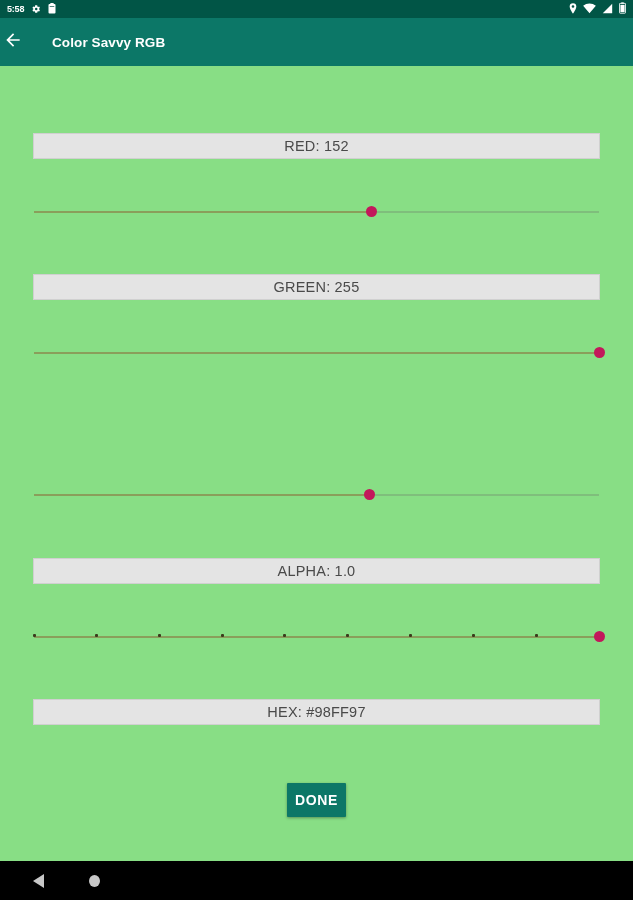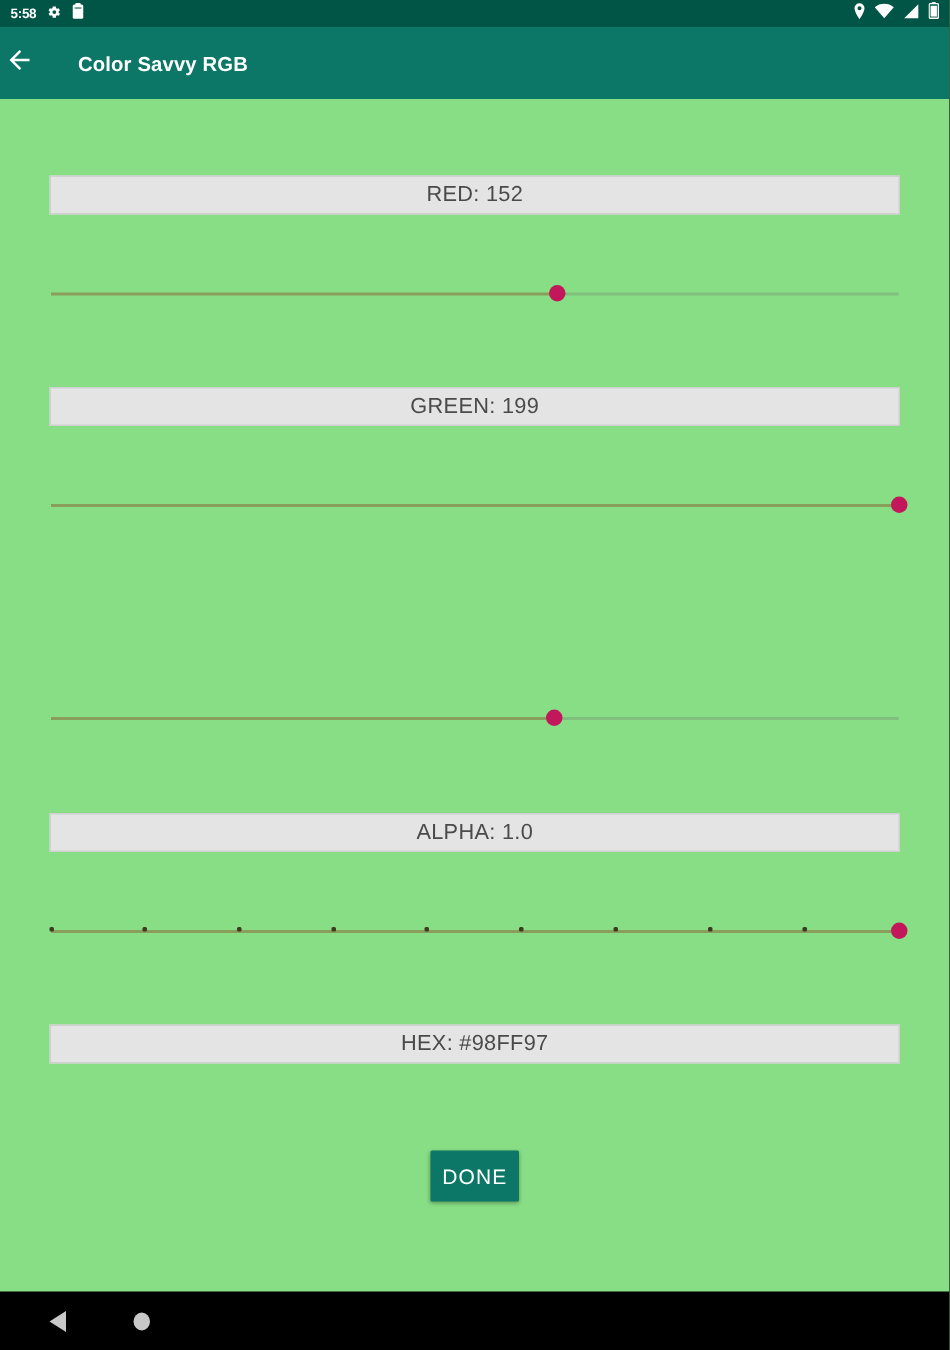--- a/index.html
+++ b/index.html
@@ -73,21 +73,21 @@
     color: #ffffff;
     font-size: 13.5px;
     font-weight: bold;
     margin-left: 26px;
     letter-spacing: 0.1px;
   }
 
   
   .content {
     position: absolute;
-    top: 64px; left: 0;
+    top: 80px; left: 0;
     width: 633px;
     height: 795px;
     box-sizing: border-box;
   }
 
   .label-box {
     position: absolute;
     left: 33px;
     width: 567px;
     height: 26px;
@@ -144,21 +144,21 @@
 
   .done-btn {
     position: absolute;
     left: 287px;
     top: 703px;
     width: 59px;
     height: 34px;
     background: #0C7767;
     color: #ffffff;
     font-size: 14px;
-    font-weight: normal;
+    font-weight: bold;
     letter-spacing: 0.7px;
     display: flex;
     align-items: center;
     justify-content: center;
     border: none;
     border-radius: 1px;
     box-shadow: 0 1px 3px rgba(0,0,0,0.35);
     cursor: pointer;
     font-family: "Liberation Sans", sans-serif;
   }
@@ -252,21 +252,21 @@
 
   <div class="content">
 
     <div class="label-box" style="top:53px;">RED: 152</div>
     <div class="slider-row" style="top:121px;">
       <div class="slider-track-inactive" style="left:338px;"></div>
       <div class="slider-track" style="right:229px;"></div>
       <div class="slider-thumb" style="left:338px;"></div>
     </div>
 
-    <div class="label-box" style="top:194px;">GREEN: 199</div>
+    <div class="label-box" style="top:194px;">GREEN: 255</div>
     <div class="slider-row" style="top:262px;">
       <div class="slider-track" style="right:1px;"></div>
       <div class="slider-thumb" style="left:566px;"></div>
     </div>
 
     <div class="slider-row" style="top:404px;">
       <div class="slider-track-inactive" style="left:336px;"></div>
       <div class="slider-track" style="right:231px;"></div>
       <div class="slider-thumb" style="left:336px;"></div>
     </div>

